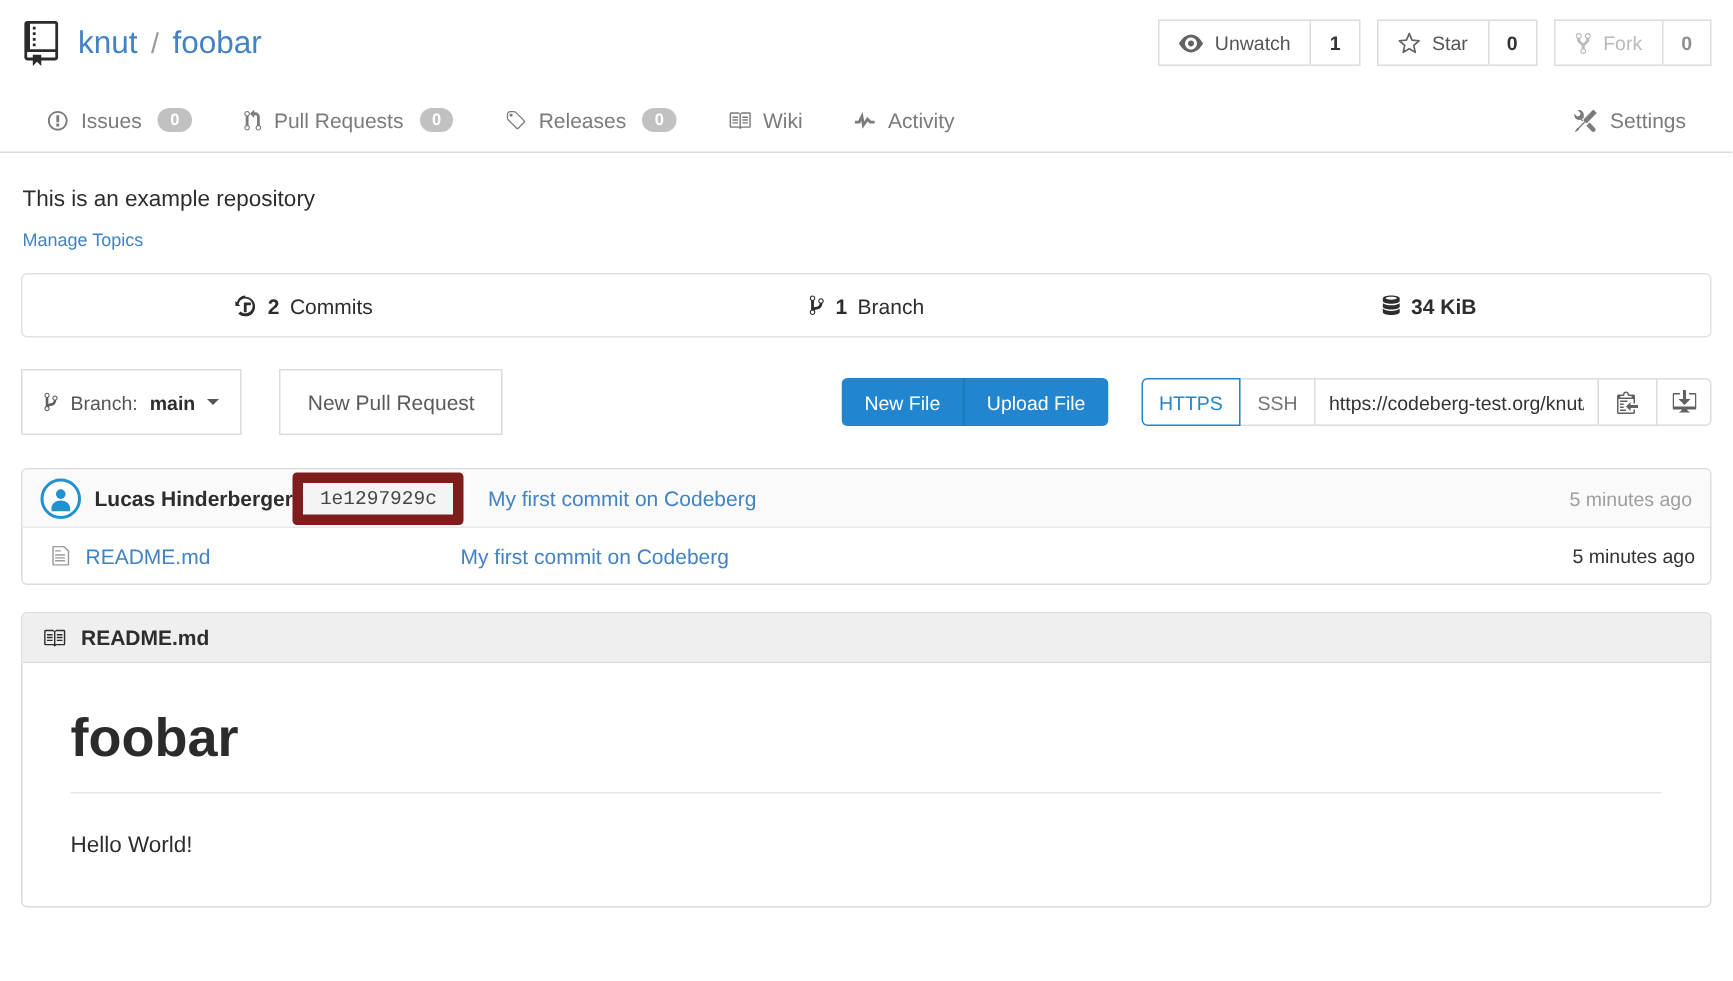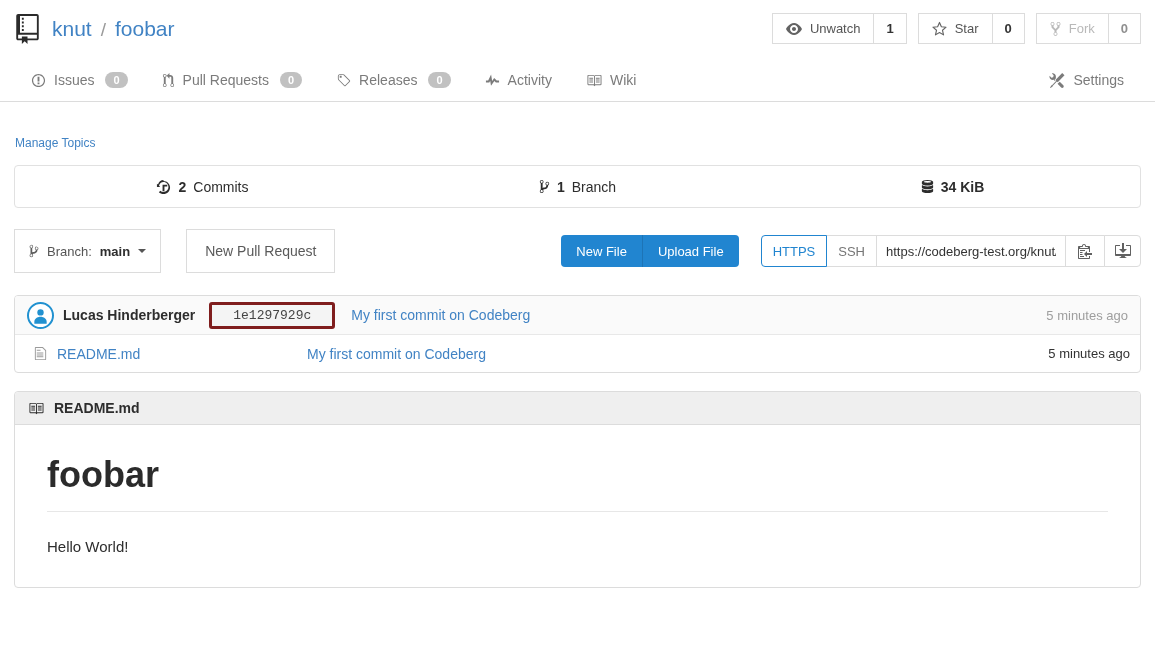--- a/index.html
+++ b/index.html
@@ -80,22 +80,22 @@
 
   
   .files { margin: 22px 14px 0; border: 1px solid #dcdcdc; border-radius: 4px; overflow: hidden; }
   .commit-row { background: #fafafa; display: flex; align-items: center; padding: 0 12px;
                 height: 38px; font-size: 14px; }
   .avatar { width: 27px; height: 27px; border-radius: 50%; border: 2px solid #2191d0;
             background: #fff; display: flex; align-items: center; justify-content: center;
             color: #2191d0; cursor: pointer; overflow: hidden; }
   .author { font-weight: 700; margin-left: 9px; color: #2d2d2d; }
   .sha { font-family: "Liberation Mono", "DejaVu Sans Mono", monospace; font-size: 13px;
-         color: #454545; background: #f4f4f4; border: 3px solid #7f1d1d; border-radius: 3px;
-         padding: 3px 21px; margin-left: 14px; cursor: pointer; }
+         color: #454545; background: #f4f4f4; border: 7px solid #7f1d1d; border-radius: 3px;
+         padding: 3px 11px; cursor: pointer; }
   .commit-msg { margin-left: 16px; color: #4183c4; cursor: pointer; }
   .commit-time { margin-left: auto; color: #9e9e9e; font-size: 13px; }
   .file-row { display: grid; grid-template-columns: 282px 1fr auto; align-items: center;
               height: 38px; padding: 0 10px; border-top: 1px solid #e8e8e8; font-size: 14px; }
   .file-name { display: flex; align-items: center; gap: 10px; padding-left: 9px; }
   .file-name svg { color: #9a9a9a; }
   .file-link { color: #4183c4; cursor: pointer; }
   .file-msg { color: #4183c4; cursor: pointer; width: max-content; }
   .file-time { color: #333; font-size: 13px; text-align: right; }
 
@@ -171,40 +171,41 @@
     <span class="badge">0</span>
   </div>
   <div class="tab">
     <svg width="15" height="15" viewBox="0 0 14 16" fill="currentColor">
         <path d="M7.73 1.73C7.26 1.26 6.62 1 5.96 1H3.5C2.13 1 1 2.13 1 3.5v2.47c0 .66.27 1.3.73 1.77l6.06 6.06c.39.39 1.02.39 1.41 0l4.59-4.59a.996.996 0 0 0 0-1.41L7.73 1.73zM2.38 7.09c-.31-.3-.47-.7-.47-1.13V3.5c0-.88.72-1.59 1.59-1.59h2.47c.42 0 .83.16 1.13.47l6.14 6.13-4.73 4.73-6.13-6.15zM3.01 3h2v2H3V3h.01z"></path>
       </svg>
     <span>Releases</span>
     <span class="badge">0</span>
   </div>
   <div class="tab">
+    <svg width="16" height="15" viewBox="0 0 16 16" fill="currentColor">
+        <path d="M3 5h4v1H3V5zm0 3h4V7H3v1zm0 2h4V9H3v1zm11-5h-4v1h4V5zm0 2h-4v1h4V7zm0 2h-4v1h4V9zm2-6v9c0 .55-.45 1-1 1H9.5l-1 1-1-1H2c-.55 0-1-.45-1-1V3c0-.55.45-1 1-1h5.5l1 1 1-1H15c.55 0 1 .45 1 1zm-8 .5L7.5 3H2v9h6V3.5zm7-.5H9.5l-.5.5V12h6V3z"></path>
+      </svg>
+    <span>Wiki</span>
+  </div>
+  <div class="tab">
     <svg width="15" height="15" viewBox="0 0 14 16" fill="currentColor">
         <path d="M11.5 8L8.8 5.4 6.6 8.5 5.5 1.6 2.38 8H0v2h3.6l.9-1.8.9 5.4L9 8.5l1.6 1.5H14V8h-2.5z"></path>
       </svg>
     <span>Activity</span>
-  </div>
-  <div class="tab">
-    <svg width="16" height="15" viewBox="0 0 16 16" fill="currentColor">
-        <path d="M3 5h4v1H3V5zm0 3h4V7H3v1zm0 2h4V9H3v1zm11-5h-4v1h4V5zm0 2h-4v1h4V7zm0 2h-4v1h4V9zm2-6v9c0 .55-.45 1-1 1H9.5l-1 1-1-1H2c-.55 0-1-.45-1-1V3c0-.55.45-1 1-1h5.5l1 1 1-1H15c.55 0 1 .45 1 1zm-8 .5L7.5 3H2v9h6V3.5zm7-.5H9.5l-.5.5V12h6V3z"></path>
-      </svg>
-    <span>Wiki</span>
   </div>
   <div class="tab tab-settings">
     <svg width="16" height="15" viewBox="0 0 16 16" fill="currentColor">
         <path d="M4.48 7.27c.26.26 1.28 1.33 1.28 1.33l.56-.58-.88-.91 1.69-1.8s-.76-.74-.43-.45c.32-1.19.03-2.51-.87-3.44C4.93.5 3.66.2 2.52.51l1.93 2-.51 1.96-1.89.52-1.93-2C-.19 4.17.1 5.48 1 6.4c.94.98 2.29 1.26 3.48.87zm6.44 1.94l-2.33 2.3 3.84 3.98c.31.33.73.49 1.14.49.41 0 .82-.16 1.14-.49.63-.65.63-1.7 0-2.35l-3.79-3.93zM16 2.53L13.55 0 6.33 7.46l.88.91-4.31 4.46-.99.53-1.39 2.27.35.37 2.2-1.44.51-1.02L7.9 9.08l.88.91L16 2.53z"></path>
       </svg>
     <span>Settings</span>
   </div>
 </div>
 
 <div class="desc">
+  <div class="desc-text">This is an example repository</div>
   <div class="manage">Manage Topics</div>
 </div>
 
 <div class="stats">
   <div class="stat">
     <svg width="15" height="15" viewBox="0 0 14 16" fill="currentColor">
         <path d="M8 13H6V6h5v2H8v5zM7 1C4.14 1 1.8 3.13 1.14 5.88L0 5v3.5h3.5L2.24 7.24C2.77 5 4.49 3.25 7 3.25c2.9 0 5.25 2.35 5.25 5.25S9.9 13.75 7 13.75c-1.31 0-2.48-.49-3.39-1.28l-1.6 1.6C3.4 15.24 5.1 16 7 16c3.87 0 7-3.13 7-7s-3.13-7-7-7z"></path>
       </svg>
     <b>2</b>
     <span>Commits</span>

